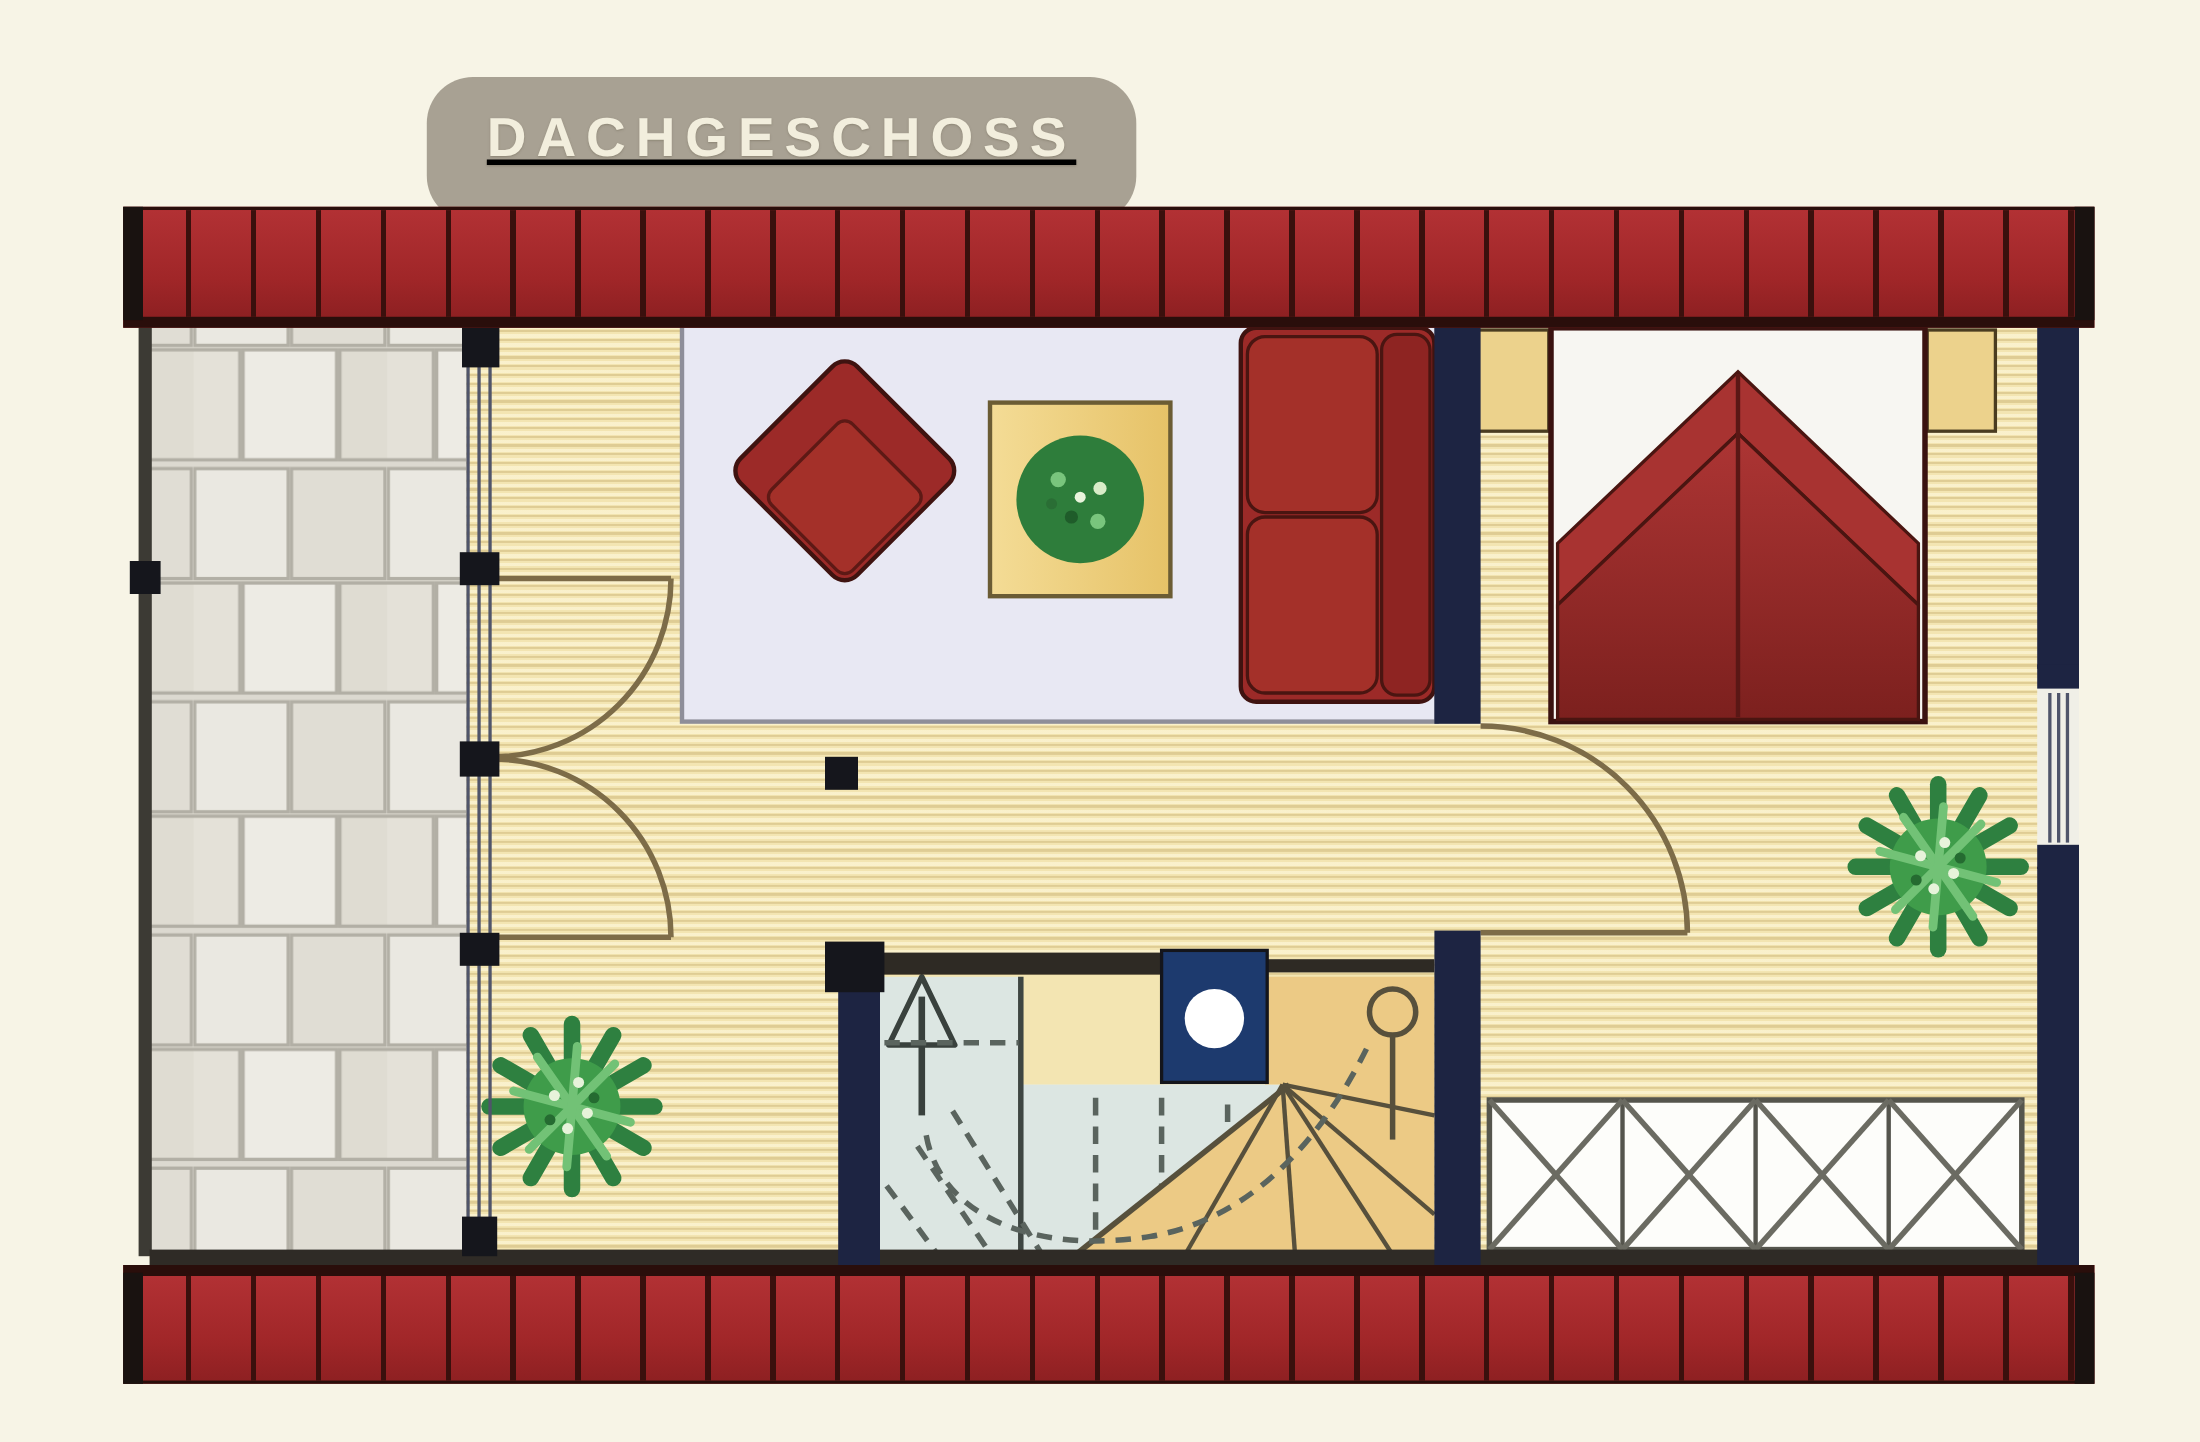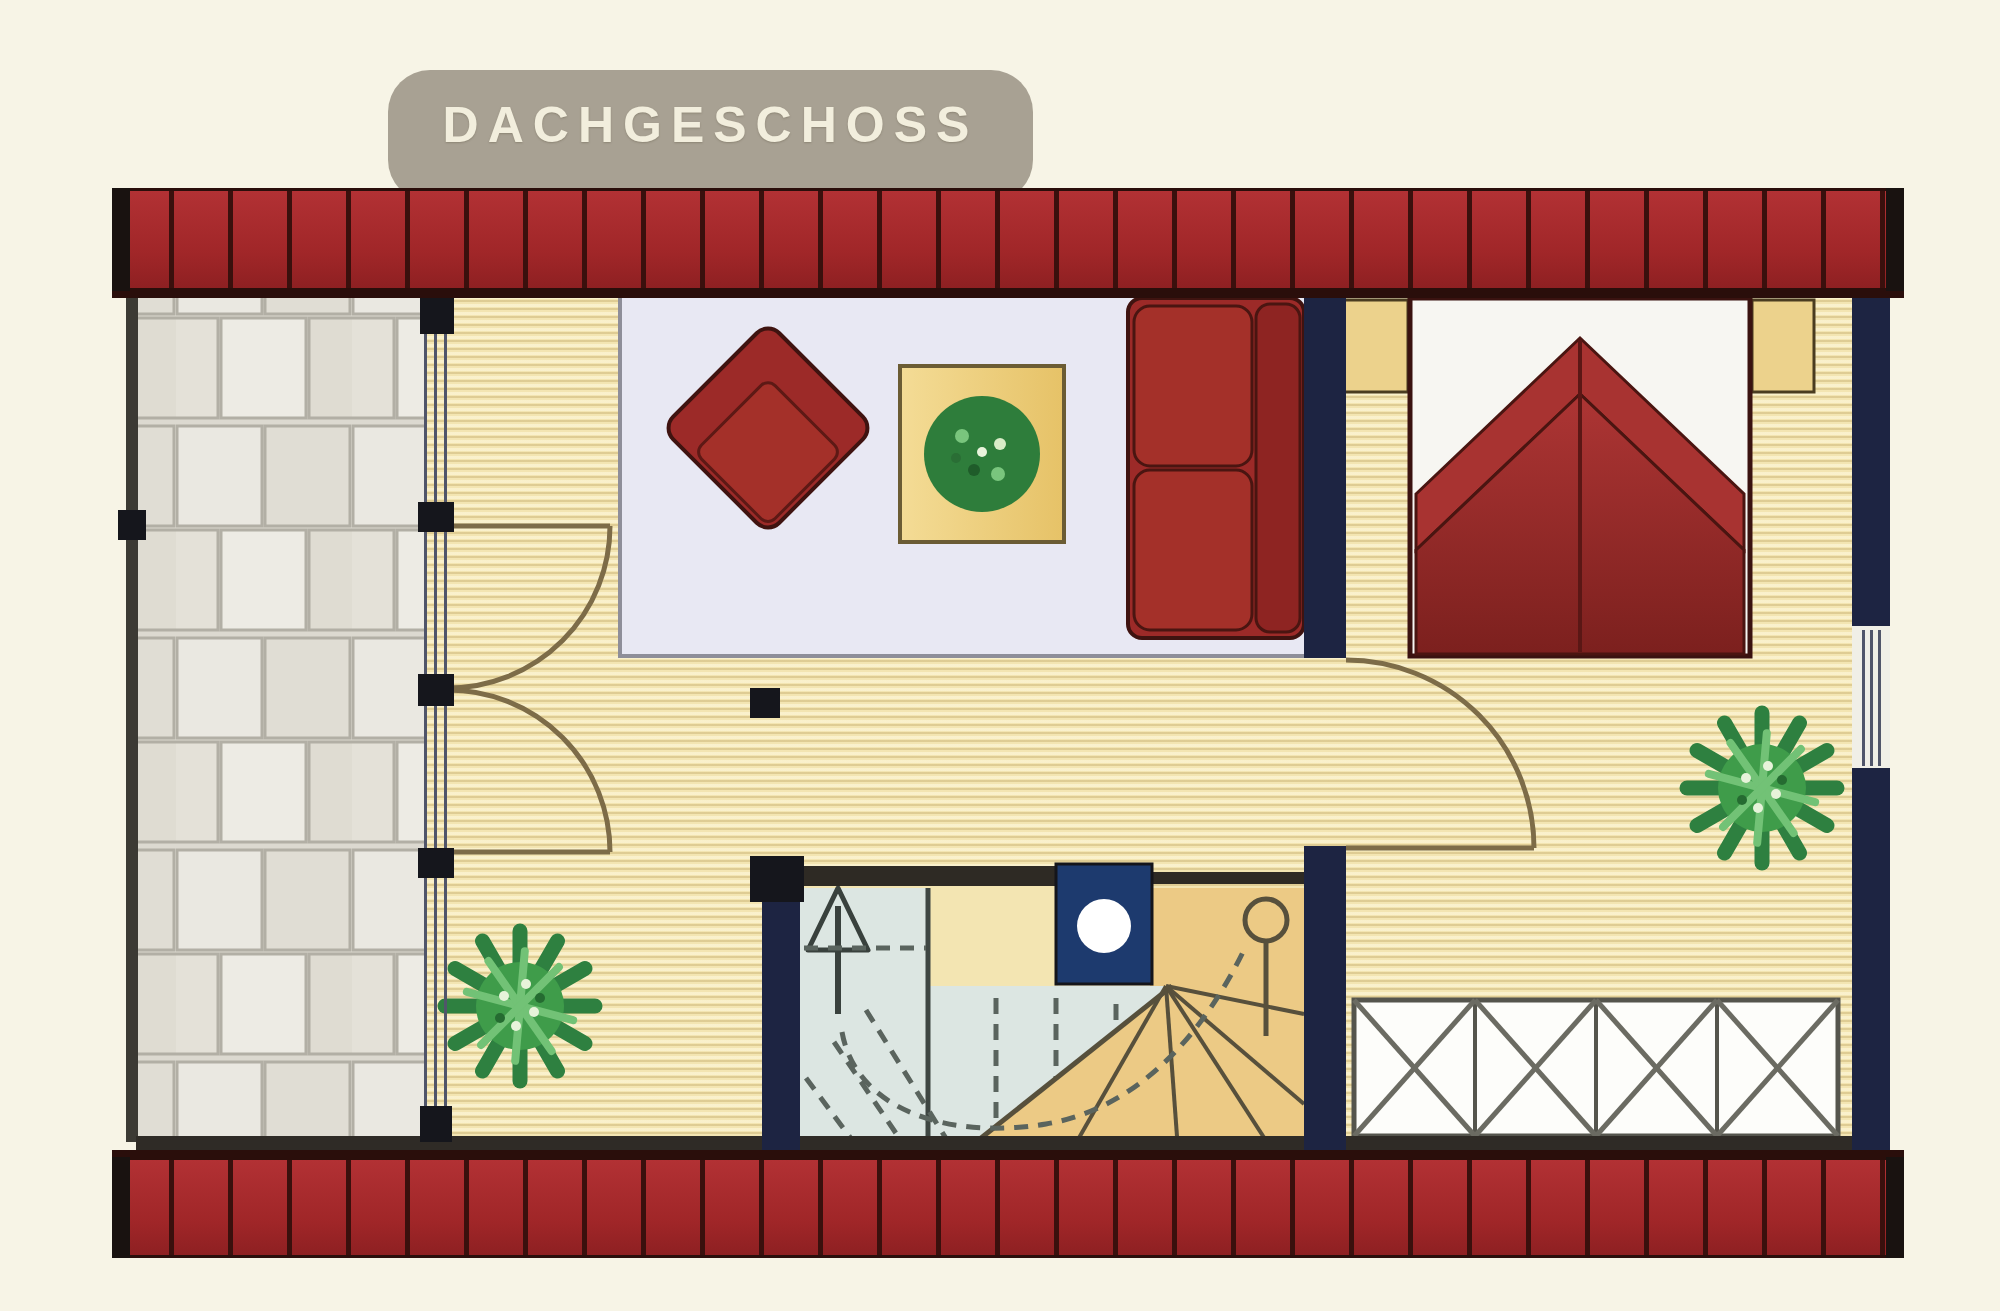--- a/index.html
+++ b/index.html
@@ -3,21 +3,21 @@
 <meta charset="utf-8">
 <style>
   html,body{margin:0;padding:0;background:#f7f4e6;}
   body{font-family:"Liberation Sans", sans-serif;}
   #plan{position:relative;width:2000px;height:1311px;background:#f7f4e6;overflow:hidden;}
   .abs{position:absolute;}
   
   .banner{
     left:388px;top:70px;width:645px;height:132px;
     background:#a8a193;border-radius:42px;
-    z-index:2;display:flex;justify-content:center;align-items:flex-start;
+    z-index:2;display:flex;justify-content:center;align-items:flex-start;text-decoration:underline;
   }
   .banner span{
     margin-top:26px;font-size:50px;font-weight:700;letter-spacing:9px;
     color:#f2eedd;text-shadow:0 1px 2px rgba(90,80,60,.35);
   }
   
   .roof{
     left:112px;width:1792px;z-index:9;
     background-color:#a22729;
     background-image:

